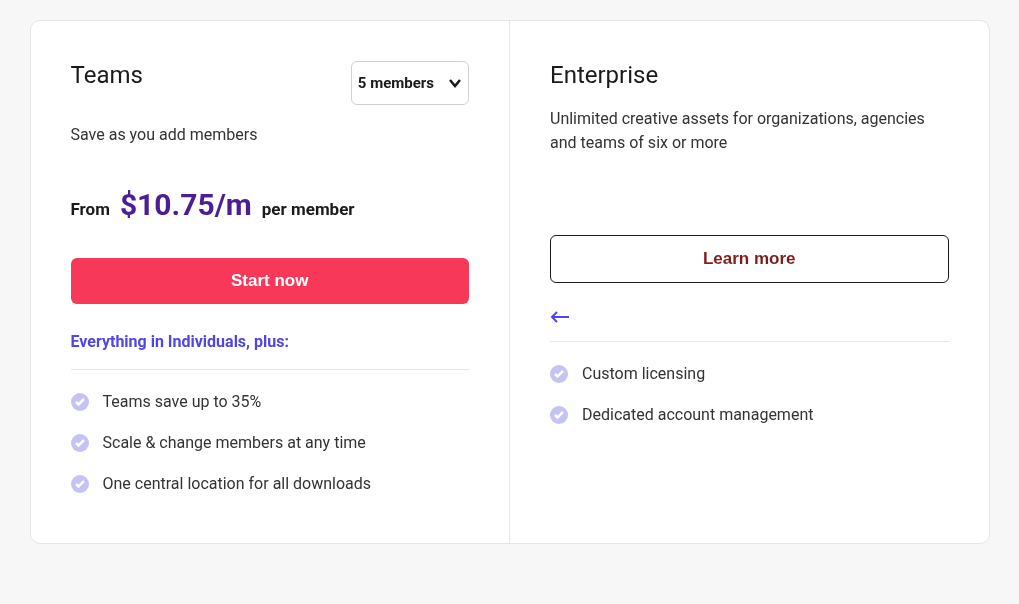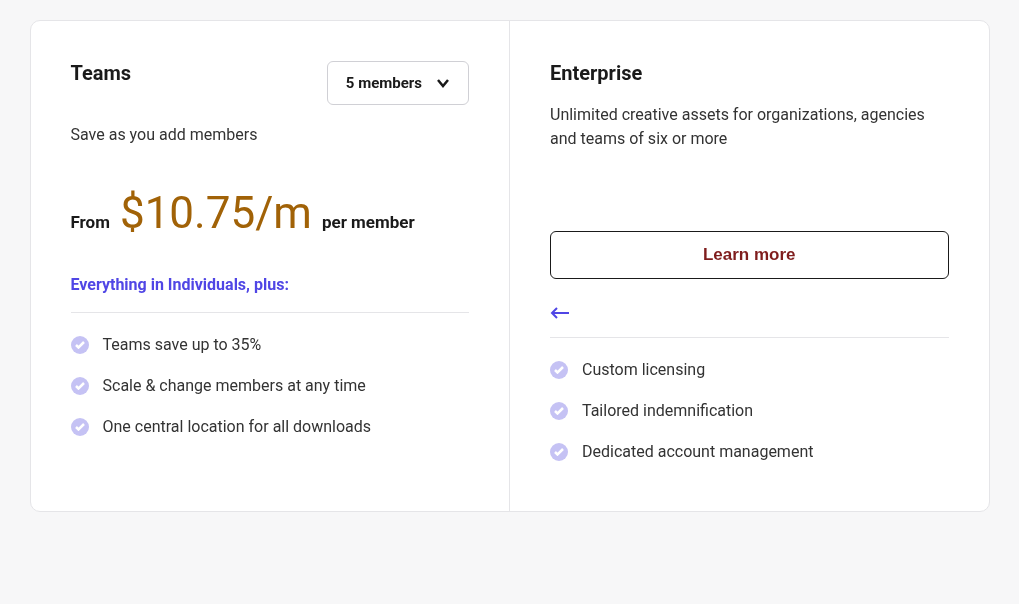--- a/index.html
+++ b/index.html
@@ -28,35 +28,35 @@
     .plan-left {
       border-right: 1px solid #e5e5e8;
     }
     .plan-header {
       display: flex;
       justify-content: space-between;
       align-items: flex-start;
       margin-bottom: 18px;
     }
     .plan-title {
-      font-size: 20px;
-      font-weight: 700;
+      font-size: 24px;
+      font-weight: 400;
       color: #1a1a1a;
     }
     .plan-header-left {
       display: flex;
       flex-direction: column;
     }
     .member-select {
       display: flex;
       align-items: center;
       gap: 14px;
       border: 1px solid #d0d0d5;
       border-radius: 6px;
-      padding: 12px 18px;
+      padding: 12px 6px;
       cursor: pointer;
       background: #ffffff;
       justify-content: center;
     }
     .member-select-label {
       font-size: 15px;
       font-weight: 700;
       color: #1a1a1a;
     }
     .chevron-down-icon {
@@ -87,23 +87,23 @@
       align-items: baseline;
       gap: 10px;
       margin-bottom: 36px;
     }
     .price-prefix {
       font-size: 17px;
       font-weight: 700;
       color: #1a1a1a;
     }
     .price-amount {
-      font-size: 44px;
-      font-weight: 400;
-      color: #a16207;
+      font-size: 30px;
+      font-weight: 700;
+      color: #4c1d95;
     }
     .price-suffix {
       font-size: 17px;
       font-weight: 700;
       color: #1a1a1a;
     }
     .cta-button {
       width: 100%;
       padding: 13px 0;
       border-radius: 6px;
@@ -201,20 +201,21 @@
       </div>
     </div>
     <p class="plan-subtitle plan-subtitle-teams">Save as you add members</p>
 
     <div class="price-row">
       <span class="price-prefix">From</span>
       <span class="price-amount">$10.75/m</span>
       <span class="price-suffix">per member</span>
     </div>
 
+    <button class="cta-button cta-primary">Start now</button>
 
     <div class="included-label">
       <span>Everything in Individuals, plus:</span>
     </div>
 
     <hr class="divider">
 
     <ul class="feature-list">
       <li class="feature-item">
         <span class="check-icon">
@@ -272,26 +273,18 @@
             </svg>
         </span>
         <span>Custom licensing</span>
       </li>
       <li class="feature-item">
         <span class="check-icon">
           <svg viewBox="0 0 10 8">
               <polyline points="1,4 3.5,6.5 9,1"></polyline>
             </svg>
         </span>
-        <span>Tailored indemnification</span>
-      </li>
-      <li class="feature-item">
-        <span class="check-icon">
-          <svg viewBox="0 0 10 8">
-              <polyline points="1,4 3.5,6.5 9,1"></polyline>
-            </svg>
-        </span>
         <span>Dedicated account management</span>
       </li>
     </ul>
   </div>
 
 </div>
 
 </body></html>

